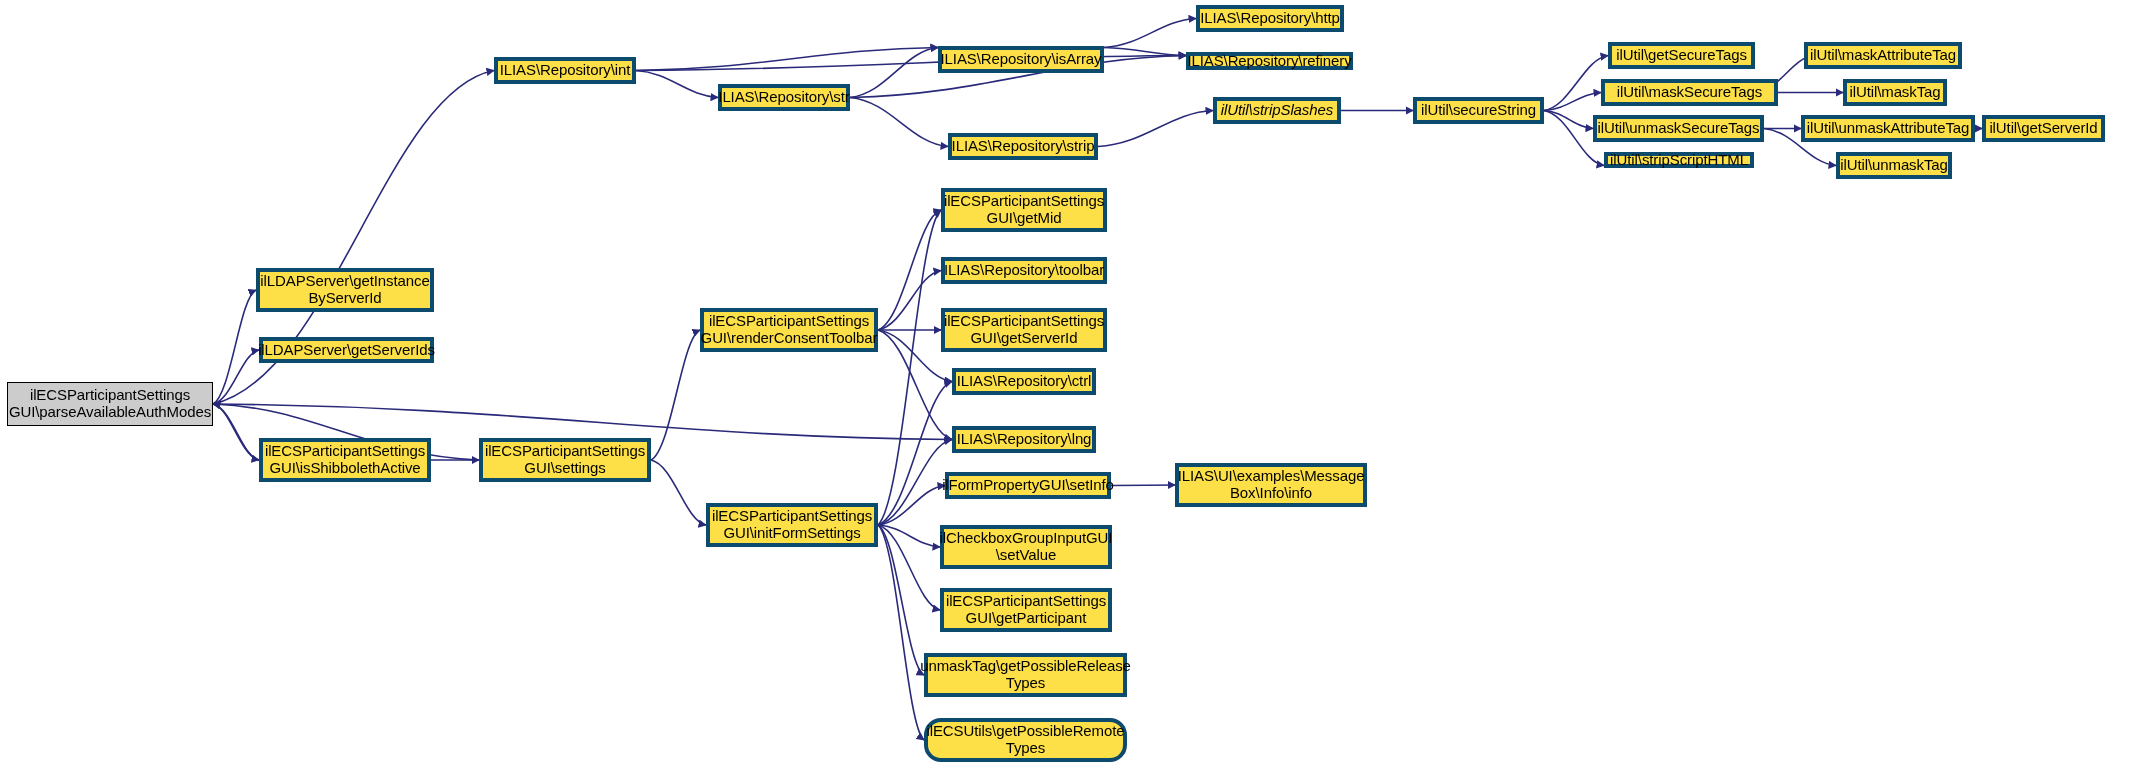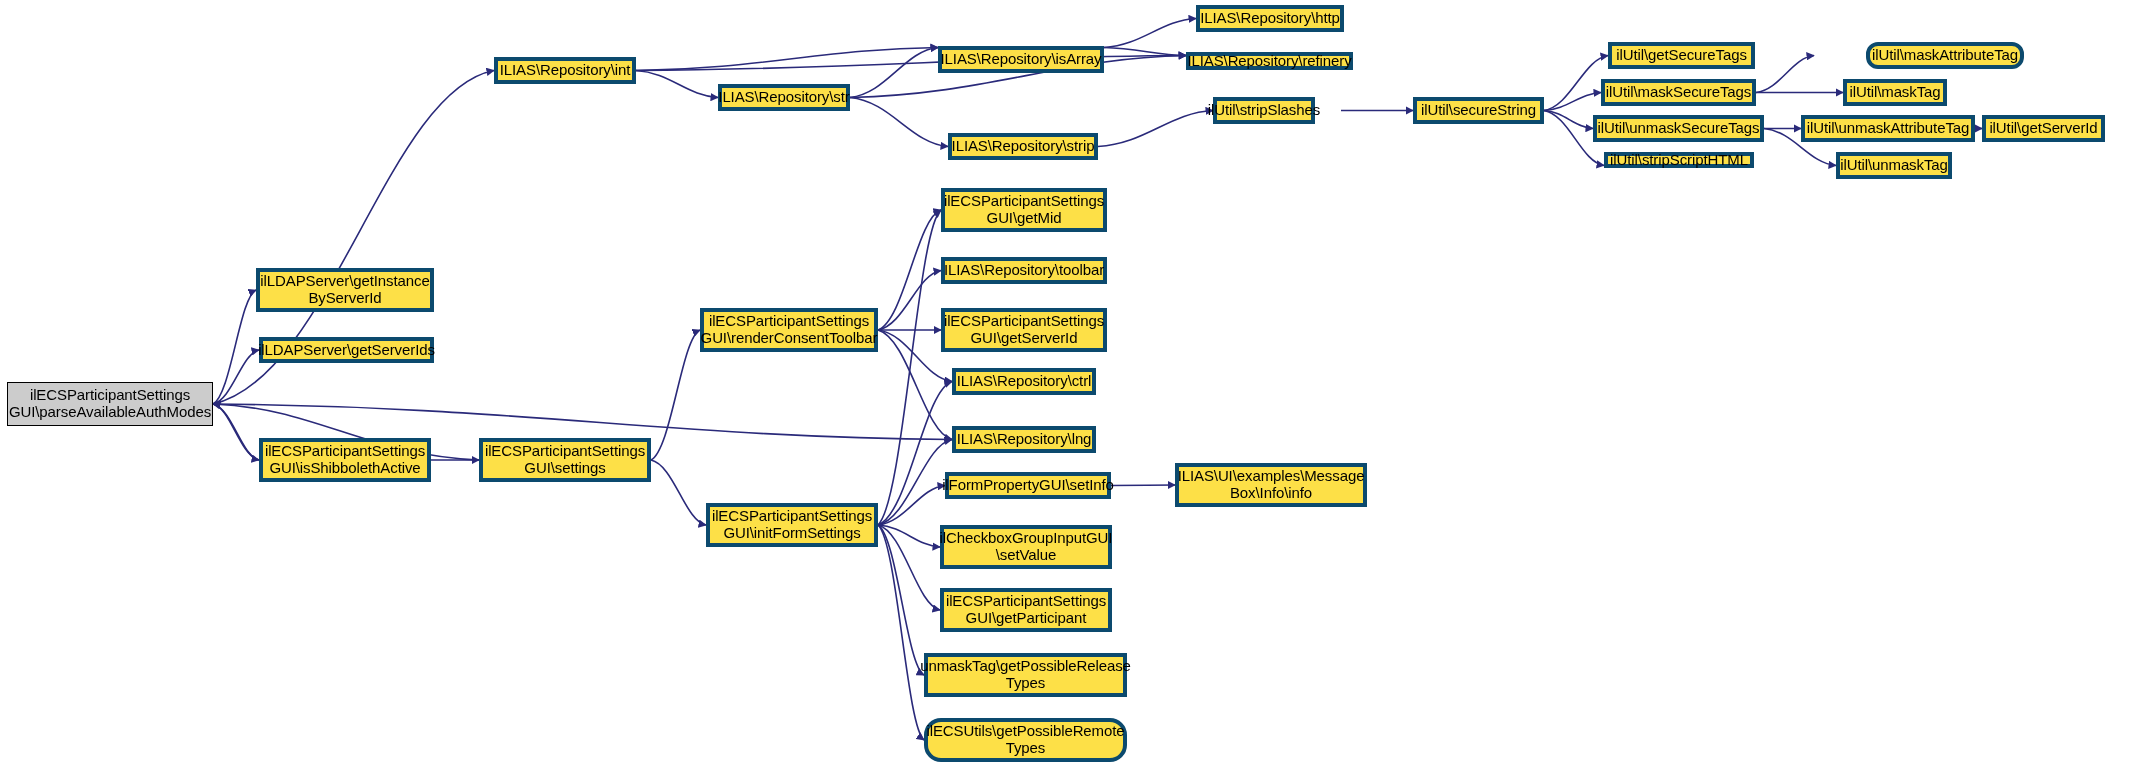--- a/index.html
+++ b/index.html
@@ -110,27 +110,27 @@
       <div class="node" style="left: 259px; top: 438px; width: 172px; height: 44px;">ilECSParticipantSettings
 GUI\isShibbolethActive</div>
       <div class="node" style="left: 479px; top: 438px; width: 172px; height: 44px;">ilECSParticipantSettings
 GUI\settings</div>
       <div class="node" style="left: 494px; top: 57px; width: 142px; height: 27px;">ILIAS\Repository\int</div>
       <div class="node" style="left: 718px; top: 84px; width: 132px; height: 27px;">ILIAS\Repository\str</div>
       <div class="node" style="left: 938px; top: 34px; width: 166px; height: 27px; margin-top: 12px;">ILIAS\Repository\isArray</div>
       <div class="node" style="left: 948px; top: 133px; width: 150px; height: 27px;">ILIAS\Repository\strip</div>
       <div class="node" style="left: 1196px; top: 5px; width: 148px; height: 27px;">ILIAS\Repository\http</div>
       <div class="node" style="left: 1186px; top: 52px; width: 167px; height: 18px;">ILIAS\Repository\refinery</div>
-      <div class="node" style="left: 1213px; top: 97px; width: 102px; height: 27px;">ilUtil\stripSlashes</div>
+      <div class="node" style="left: 1213px; top: 97px; width: 128px; height: 27px; font-style: italic;">ilUtil\stripSlashes</div>
       <div class="node" style="left: 1413px; top: 97px; width: 131px; height: 27px;">ilUtil\secureString</div>
       <div class="node" style="left: 1608px; top: 42px; width: 147px; height: 27px;">ilUtil\getSecureTags</div>
-      <div class="node" style="left: 1601px; top: 79px; width: 155px; height: 27px;">ilUtil\maskSecureTags</div>
+      <div class="node" style="left: 1601px; top: 79px; width: 177px; height: 27px;">ilUtil\maskSecureTags</div>
       <div class="node" style="left: 1593px; top: 115px; width: 171px; height: 27px;">ilUtil\unmaskSecureTags</div>
       <div class="node" style="left: 1604px; top: 152px; width: 150px; height: 16px;">ilUtil\stripScriptHTML</div>
-      <div class="node" style="left: 1866px; top: 42px; width: 158px; height: 27px; border-radius: 12px;">ilUtil\maskAttributeTag</div>
+      <div class="node" style="left: 1804px; top: 42px; width: 158px; height: 27px;">ilUtil\maskAttributeTag</div>
       <div class="node" style="left: 1843px; top: 79px; width: 104px; height: 27px;">ilUtil\maskTag</div>
       <div class="node" style="left: 1801px; top: 115px; width: 174px; height: 27px;">ilUtil\unmaskAttributeTag</div>
       <div class="node" style="left: 1836px; top: 152px; width: 116px; height: 27px;">ilUtil\unmaskTag</div>
       <div class="node" style="left: 1982px; top: 115px; width: 123px; height: 27px;">ilUtil\getServerId</div>
       <div class="node" style="left: 700px; top: 308px; width: 178px; height: 44px;">ilECSParticipantSettings
 GUI\renderConsentToolbar</div>
       <div class="node" style="left: 941px; top: 188px; width: 166px; height: 44px;">ilECSParticipantSettings
 GUI\getMid</div>
       <div class="node" style="left: 941px; top: 257px; width: 166px; height: 27px;">ILIAS\Repository\toolbar</div>
       <div class="node" style="left: 941px; top: 308px; width: 166px; height: 44px;">ilECSParticipantSettings

